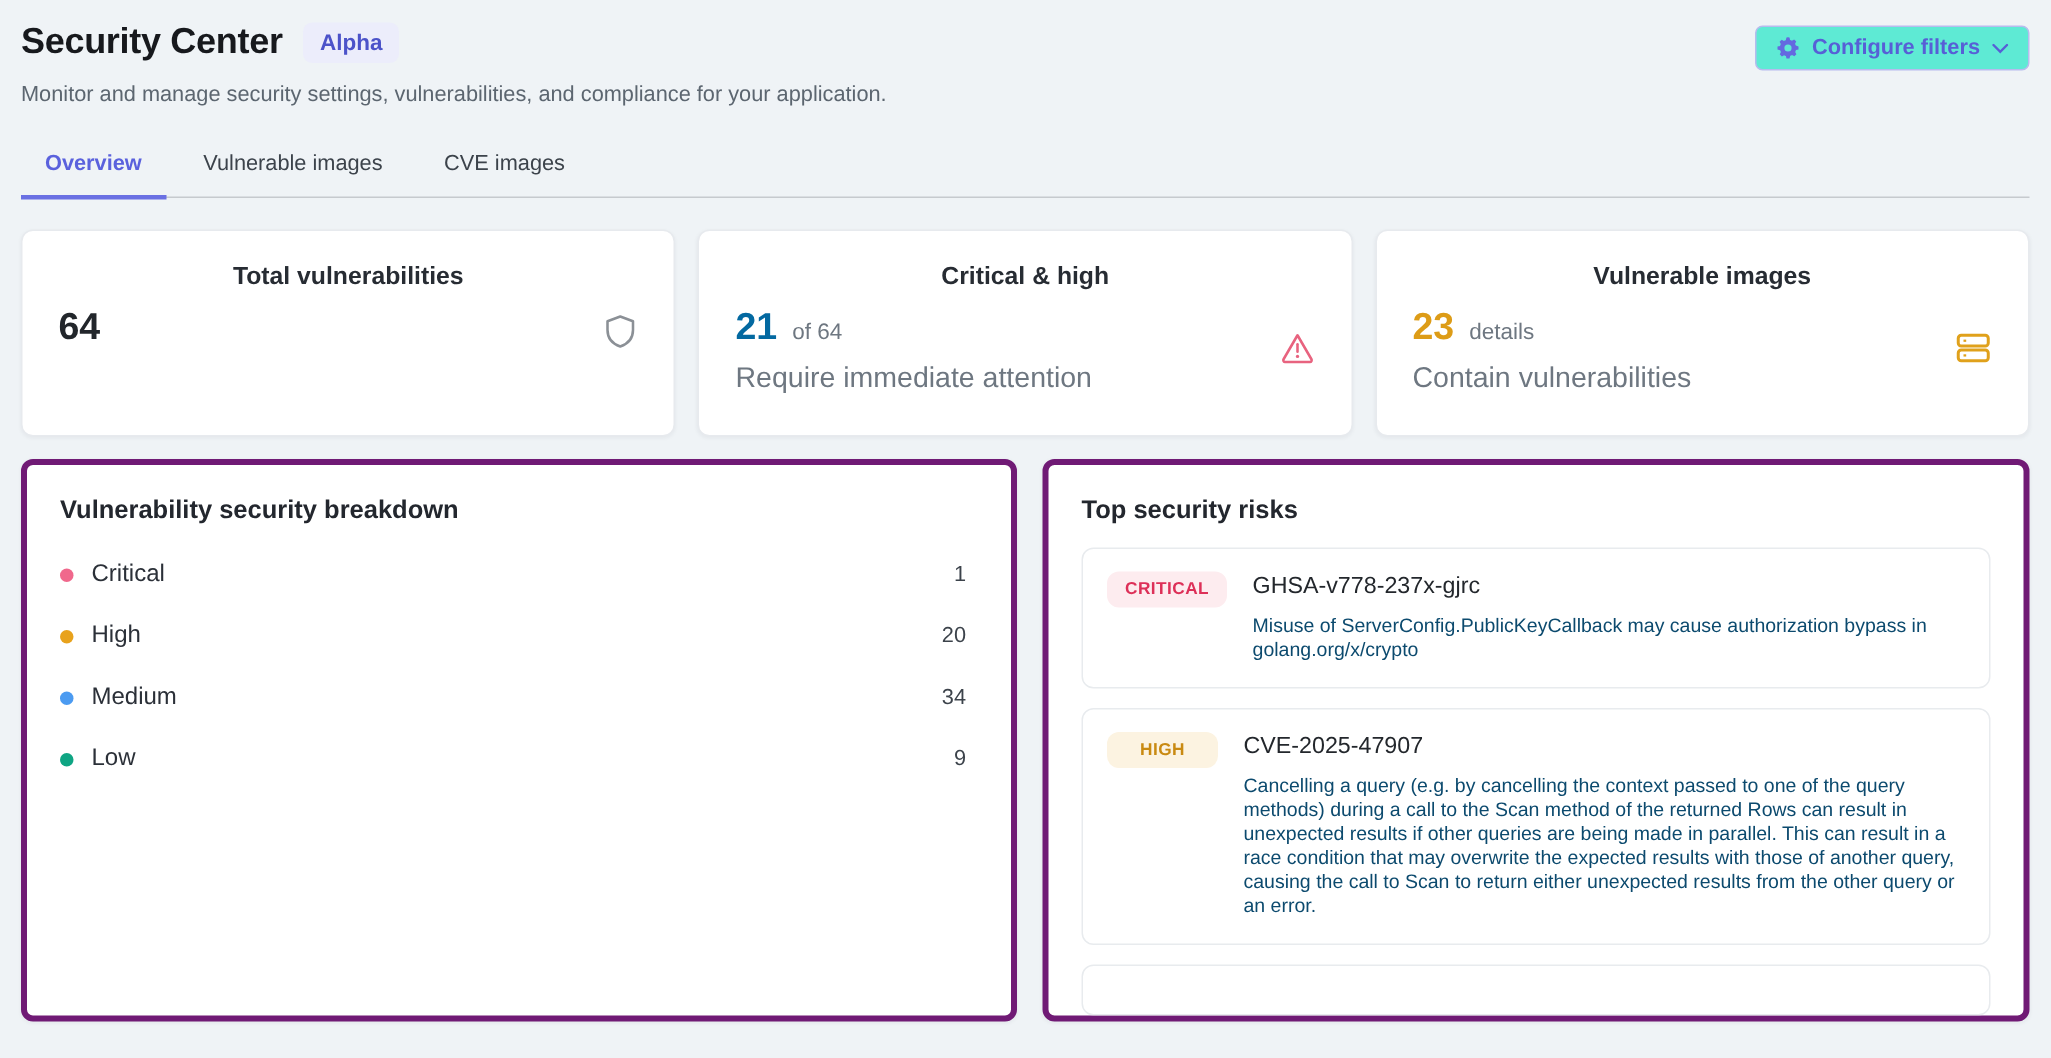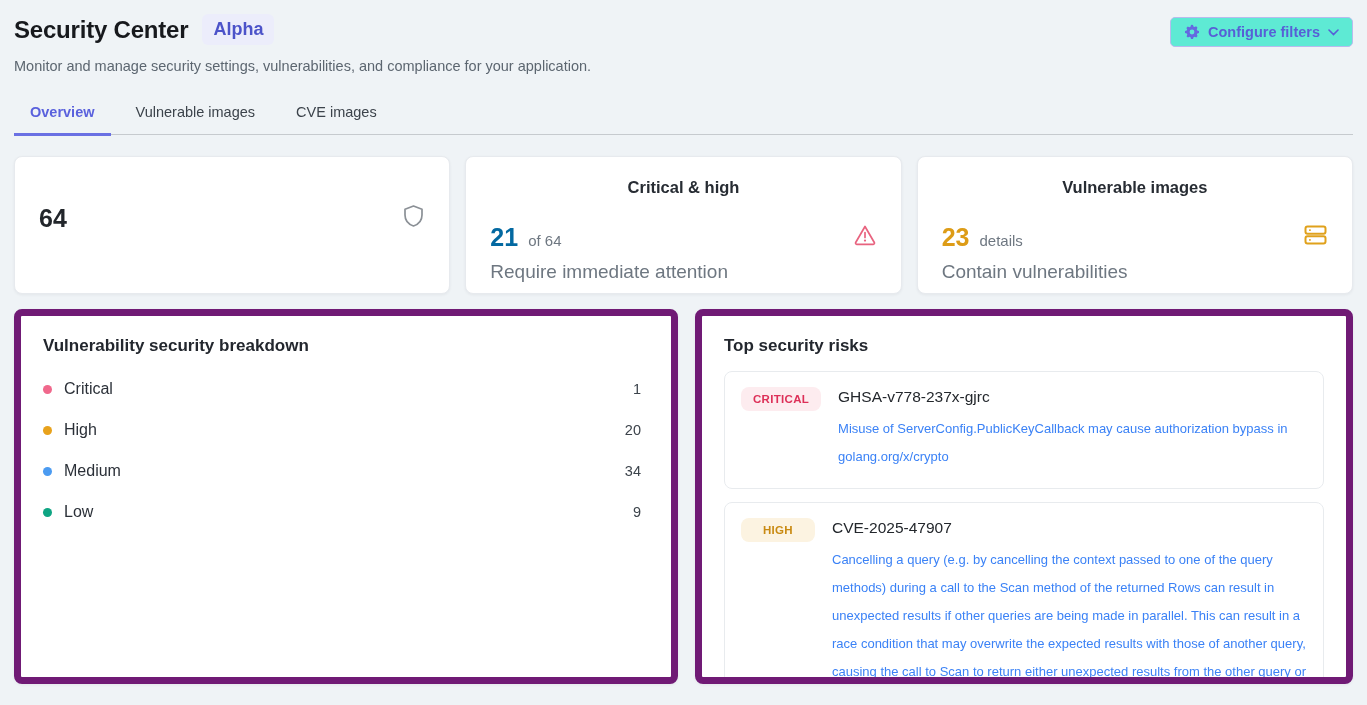--- a/index.html
+++ b/index.html
@@ -11,21 +11,21 @@
     overflow: hidden;
   }
   .page { padding: 14px 14px 0 14px; }
 
   
   .header-row { display: flex; align-items: flex-start; justify-content: space-between; }
   .title-line { display: flex; align-items: center; gap: 14px; }
   h1 { font-size: 24px; font-weight: 800; letter-spacing: -0.2px; color: #17191d; }
   .alpha-badge {
     background: #ecedfb; color: #4c53c9;
-    font-size: 18px; font-weight: 600;
+    font-size: 15px; font-weight: 600;
     padding: 5px 11px; border-radius: 6px;
   }
   .subtitle { margin-top: 13px; font-size: 14.5px; color: #5c6670; }
 
   .configure-btn {
     display: flex; align-items: center; gap: 8px;
     background: #5eead4;
     border: 1px solid #b7bbee;
     border-radius: 5px;
     padding: 6px 13px;
@@ -57,38 +57,38 @@
   }
   .stat-card {
     background: #ffffff;
     border: 1px solid #e7eaee;
     border-radius: 8px;
     box-shadow: 0 1px 3px rgba(30,40,55,0.06);
     height: 138px;
     padding: 21px 24px 18px 24px;
   }
   .stat-title { text-align: center; font-size: 16.5px; font-weight: 700; color: #272c33; }
-  .stat-row { display: flex; align-items: flex-start; justify-content: space-between; margin-top: 26px; }
+  .stat-row { display: flex; align-items: center; justify-content: space-between; margin-top: 10px; }
   .stat-value-line { display: flex; align-items: baseline; gap: 10px; }
   .stat-value { font-size: 25px; font-weight: 800; }
   .val-dark  { color: #22262b; }
   .val-red   { color: #0369a1; }
   .val-amber { color: #dd9c17; }
   .stat-suffix { font-size: 15px; color: #6e7781; }
   .stat-sub { font-size: 19px; color: #6e7781; margin-top: 9px; min-height: 1px; }
   .stat-icon { flex: 0 0 auto; }
 
   
   .panel-grid {
     display: grid; grid-template-columns: 664fr 658fr; gap: 17px;
     margin-top: 15px;
   }
   .panel {
     background: #ffffff;
-    border: 7px solid #701a75;
+    border: 4px solid #701a75;
     border-radius: 8px;
     box-shadow: 0 1px 3px rgba(30,40,55,0.06);
     height: 375px;
     padding: 20px 22px;
     overflow: hidden;
   }
   .panel-title { font-size: 17px; font-weight: 700; color: #23272e; }
 
   
   .breakdown-list { margin-top: 16px; }
@@ -116,21 +116,21 @@
     font-size: 11.5px; font-weight: 700; letter-spacing: 0.3px;
     padding: 6px 12px; border-radius: 8px;
     margin-right: 17px; flex: 0 0 auto;
   }
   .sev-critical { background: #fdecef; color: #dd3058; }
   .sev-high     { background: #fcf3e1; color: #c98a12; }
   .risk-body { flex: 1; min-width: 0; padding-top: 1px; }
   .risk-id { font-size: 15.5px; color: #23272c; }
   .risk-desc {
     margin-top: 9px;
-    font-size: 13px; line-height: 28px; color: #3b82f6;
+    font-size: 13px; line-height: 16px; color: #0c4a6e;
     max-width: 565px;
   }
   .risk-desc:empty { display: none; }
 </style>
 </head>
 <body>
 
 <div class="page">
 
   <div class="header-row">
@@ -158,20 +158,21 @@
 
   <div class="tabs">
     <div class="tab active">Overview</div>
     <div class="tab">Vulnerable images</div>
     <div class="tab">CVE images</div>
   </div>
 
   <div class="stat-grid">
 
     <div class="stat-card">
+      <div class="stat-title">Total vulnerabilities</div>
       <div class="stat-row">
         <div>
           <div class="stat-value-line">
             <span class="stat-value val-dark">64</span>
             <span class="stat-suffix"></span>
           </div>
           <div class="stat-sub"></div>
         </div>
         <span class="stat-icon">
           <svg width="23" height="24" viewBox="0 0 23 24">

